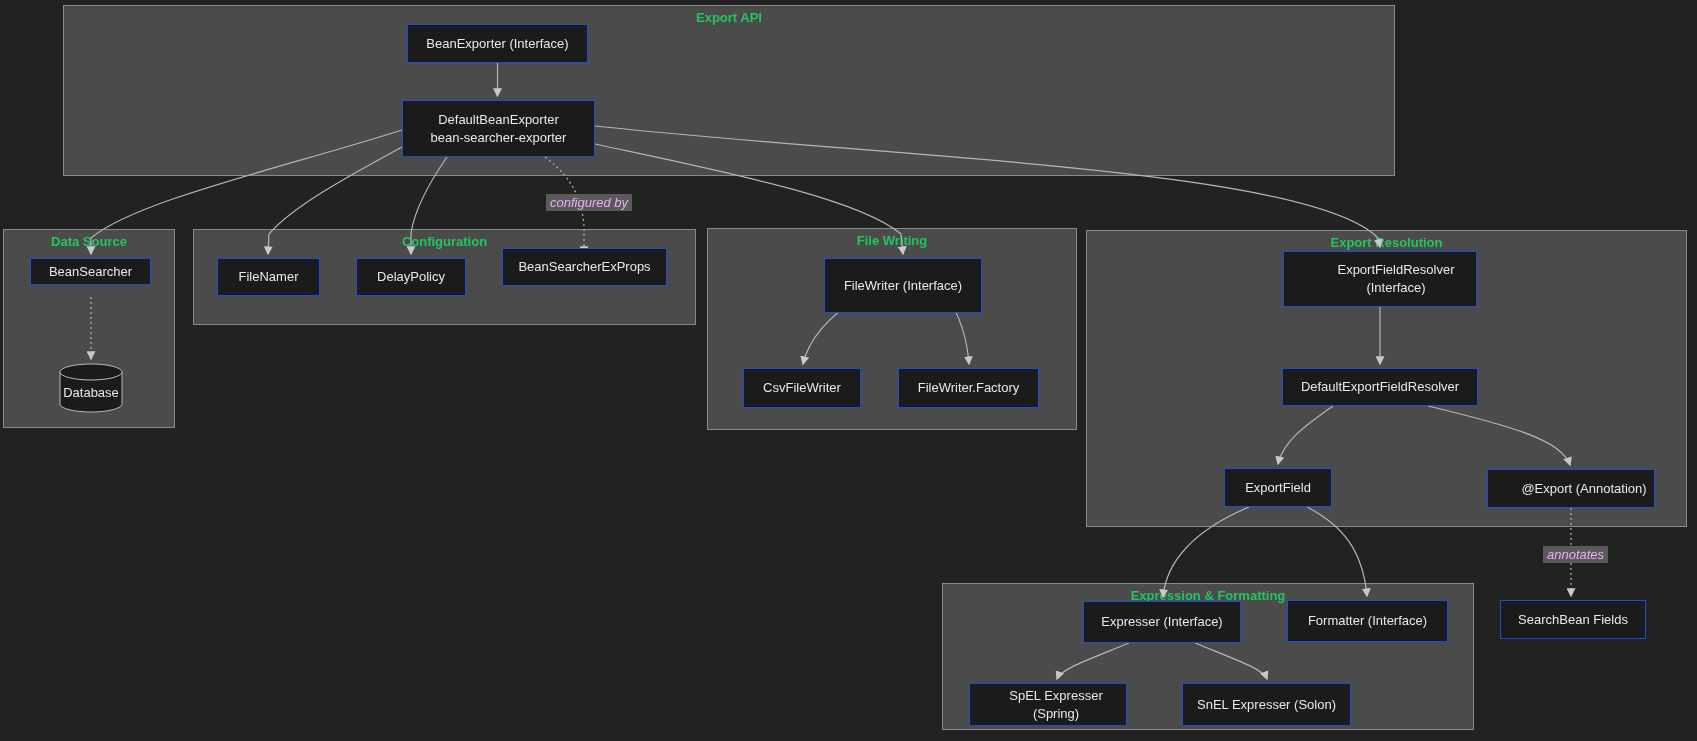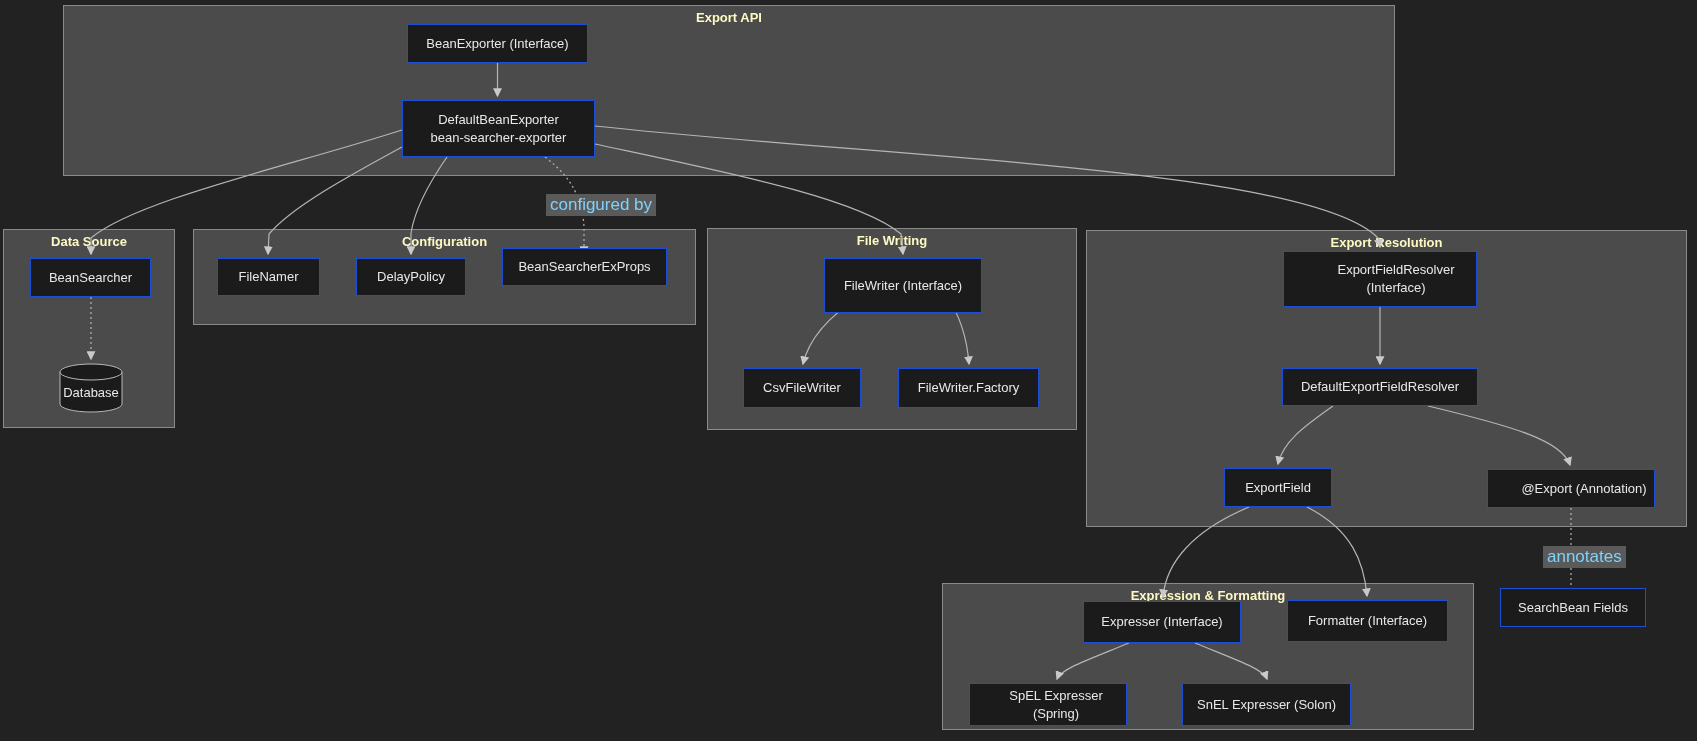--- a/index.html
+++ b/index.html
@@ -7,37 +7,37 @@
     position:relative; width:1697px; height:741px; overflow:hidden;
     background:#222222; color:#e8e8e8;
     font-family:"Liberation Sans", sans-serif; font-size:13px;
   }
   .cluster {
     position:absolute; background:#4b4b4b; border:1px solid #8a8a8a;
     box-sizing:border-box;
   }
   .cluster-title {
     position:absolute; top:4px; left:0; right:0; text-align:center;
-    font-weight:bold; font-size:13px; color:#fef9c3; pointer-events:none;
+    font-weight:bold; font-size:13px; color:#22c55e; pointer-events:none;
   }
   .node {
     position:absolute; background:#1b1b1b; border:1px solid #1d4ed8;
     box-sizing:border-box; display:flex; flex-direction:column;
     align-items:center; justify-content:center; text-align:center;
     line-height:1.35; color:#e8e8e8; z-index:3;
   }
   .node.cyl { background:transparent; border:none; }
   .cyl svg { position:absolute; left:0; top:0; }
   .cyl .cyl-label { position:absolute; left:0; right:0; top:21px; text-align:center; }
   .edges { position:absolute; left:0; top:0; z-index:2; pointer-events:none; }
   .edge { fill:none; stroke:#b5b5b5; stroke-width:1.2px; }
   .edge.dotted { stroke-dasharray:2 3; }
   .edge-label {
-    position:absolute; z-index:4; background:#5a5a5a; color:#7dd3fc;
-    padding:1px 4px; font-size:17px; white-space:nowrap;
+    position:absolute; z-index:4; background:#5a5a5a; color:#f0abfc;
+    padding:1px 4px; font-size:13px; white-space:nowrap;font-style:italic;
   }
 </style>
 </head>
 <body>
 
 <div class="stage">
 
   <div class="cluster" style="left:63px; top:5px; width:1332px; height:171px;">
     <div class="cluster-title">Export API</div>
   </div>
@@ -85,21 +85,21 @@
 
   <div class="node" style="left:407px; top:24px; width:181px; height:39px;">
     <span>BeanExporter (Interface)</span>
   </div>
 
   <div class="node" style="left:402px; top:100px; width:193px; height:57px;">
     <span>DefaultBeanExporter</span>
     <span>bean-searcher-exporter</span>
   </div>
 
-  <div class="node" style="left:30px; top:258px; width:121px; height:39px;">
+  <div class="node" style="left:30px; top:258px; width:121px; height:27px;">
     <span>BeanSearcher</span>
   </div>
 
   <div class="node cyl" style="left:59px; top:363px; width:64px; height:50px;">
     <svg width="64" height="50" viewBox="0 0 64 50">
       <path d="M1,9 V41 a31,8 0 0 0 62,0 V9" fill="#1b1b1b" stroke="#b9b9b9" stroke-width="1"></path>
       <ellipse cx="32" cy="9" rx="31" ry="8" fill="#1b1b1b" stroke="#b9b9b9" stroke-width="1"></ellipse>
     </svg>
     <span class="cyl-label">Database</span>
   </div>
@@ -154,20 +154,20 @@
   </div>
 
   <div class="node" style="left:969px; top:683px; width:158px; height:43px;padding-left:16px;">
     <span>SpEL Expresser (Spring)</span>
   </div>
 
   <div class="node" style="left:1182px; top:683px; width:169px; height:43px;">
     <span>SnEL Expresser (Solon)</span>
   </div>
 
-  <div class="node" style="left:1500px; top:588px; width:146px; height:39px;">
+  <div class="node" style="left:1500px; top:600px; width:146px; height:39px;">
     <span>SearchBean Fields</span>
   </div>
 
   <div class="edge-label" style="left:546px; top:194px;">configured by</div>
   <div class="edge-label" style="left:1543px; top:546px;">annotates</div>
 
 </div>
 
 </body></html>

